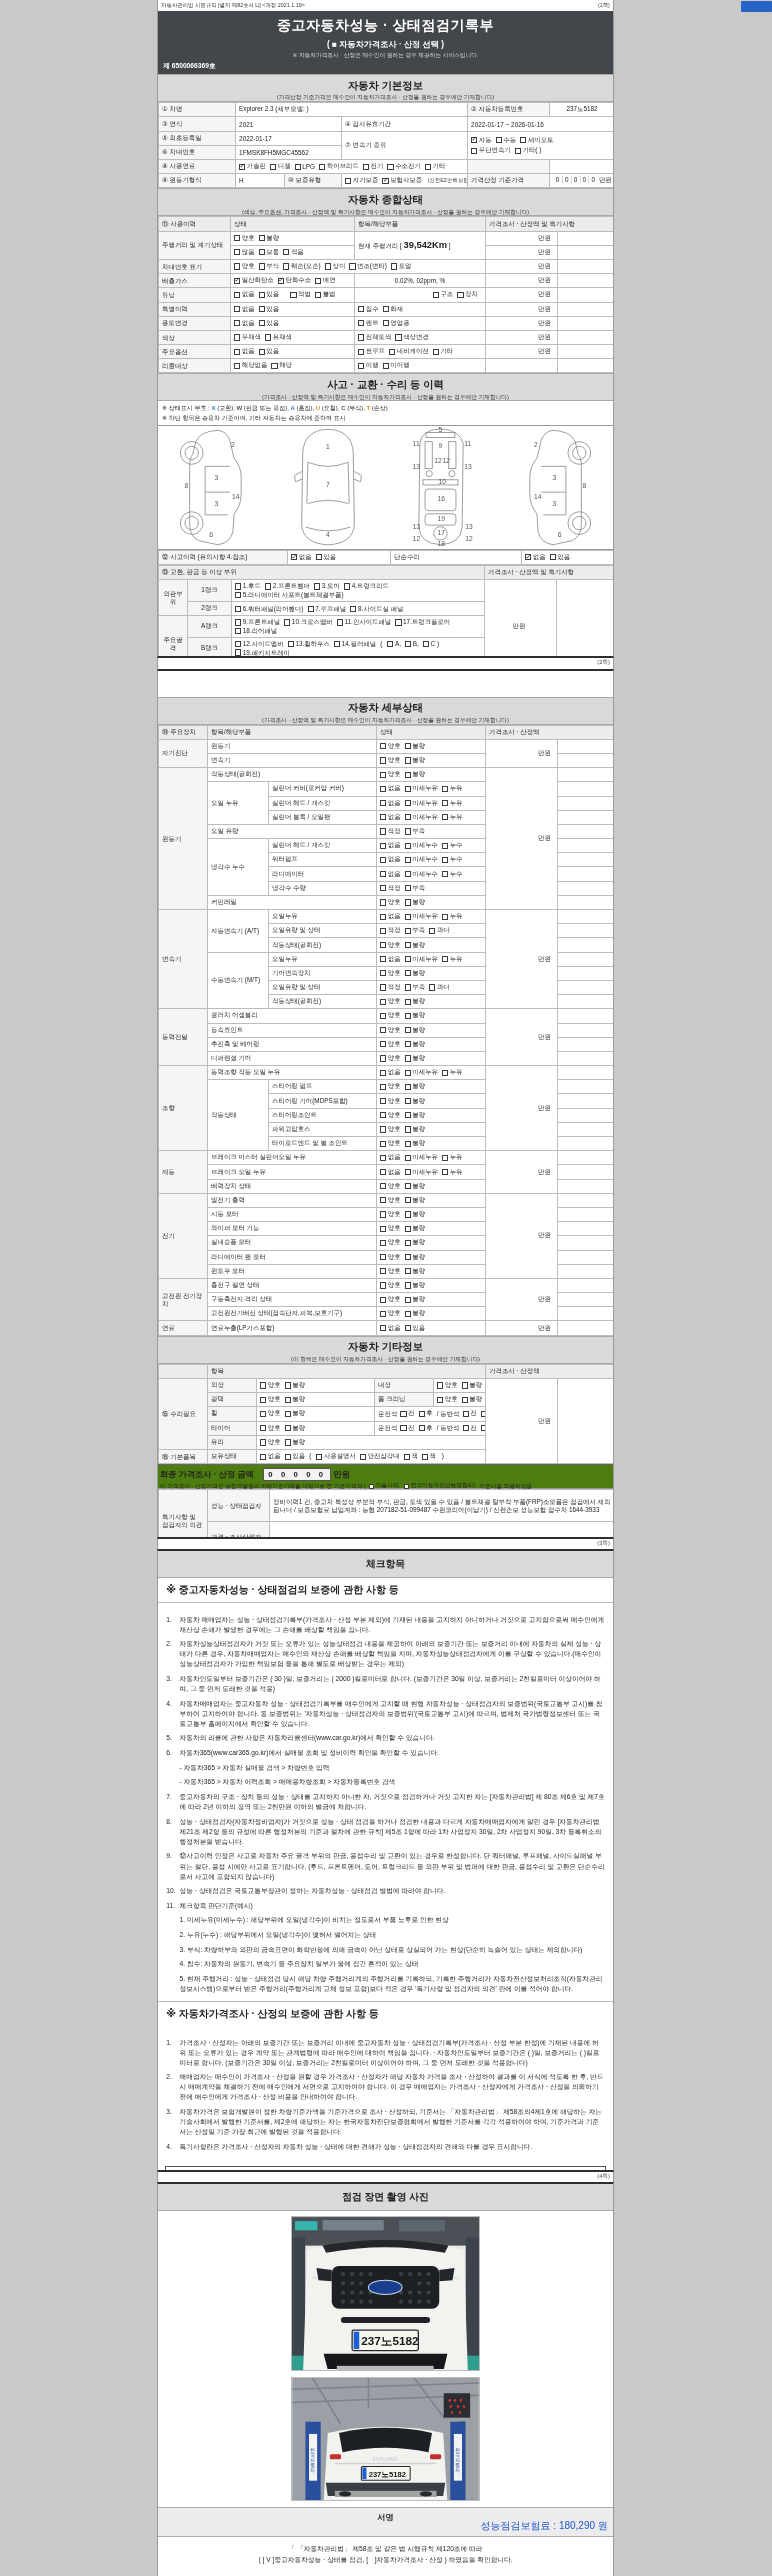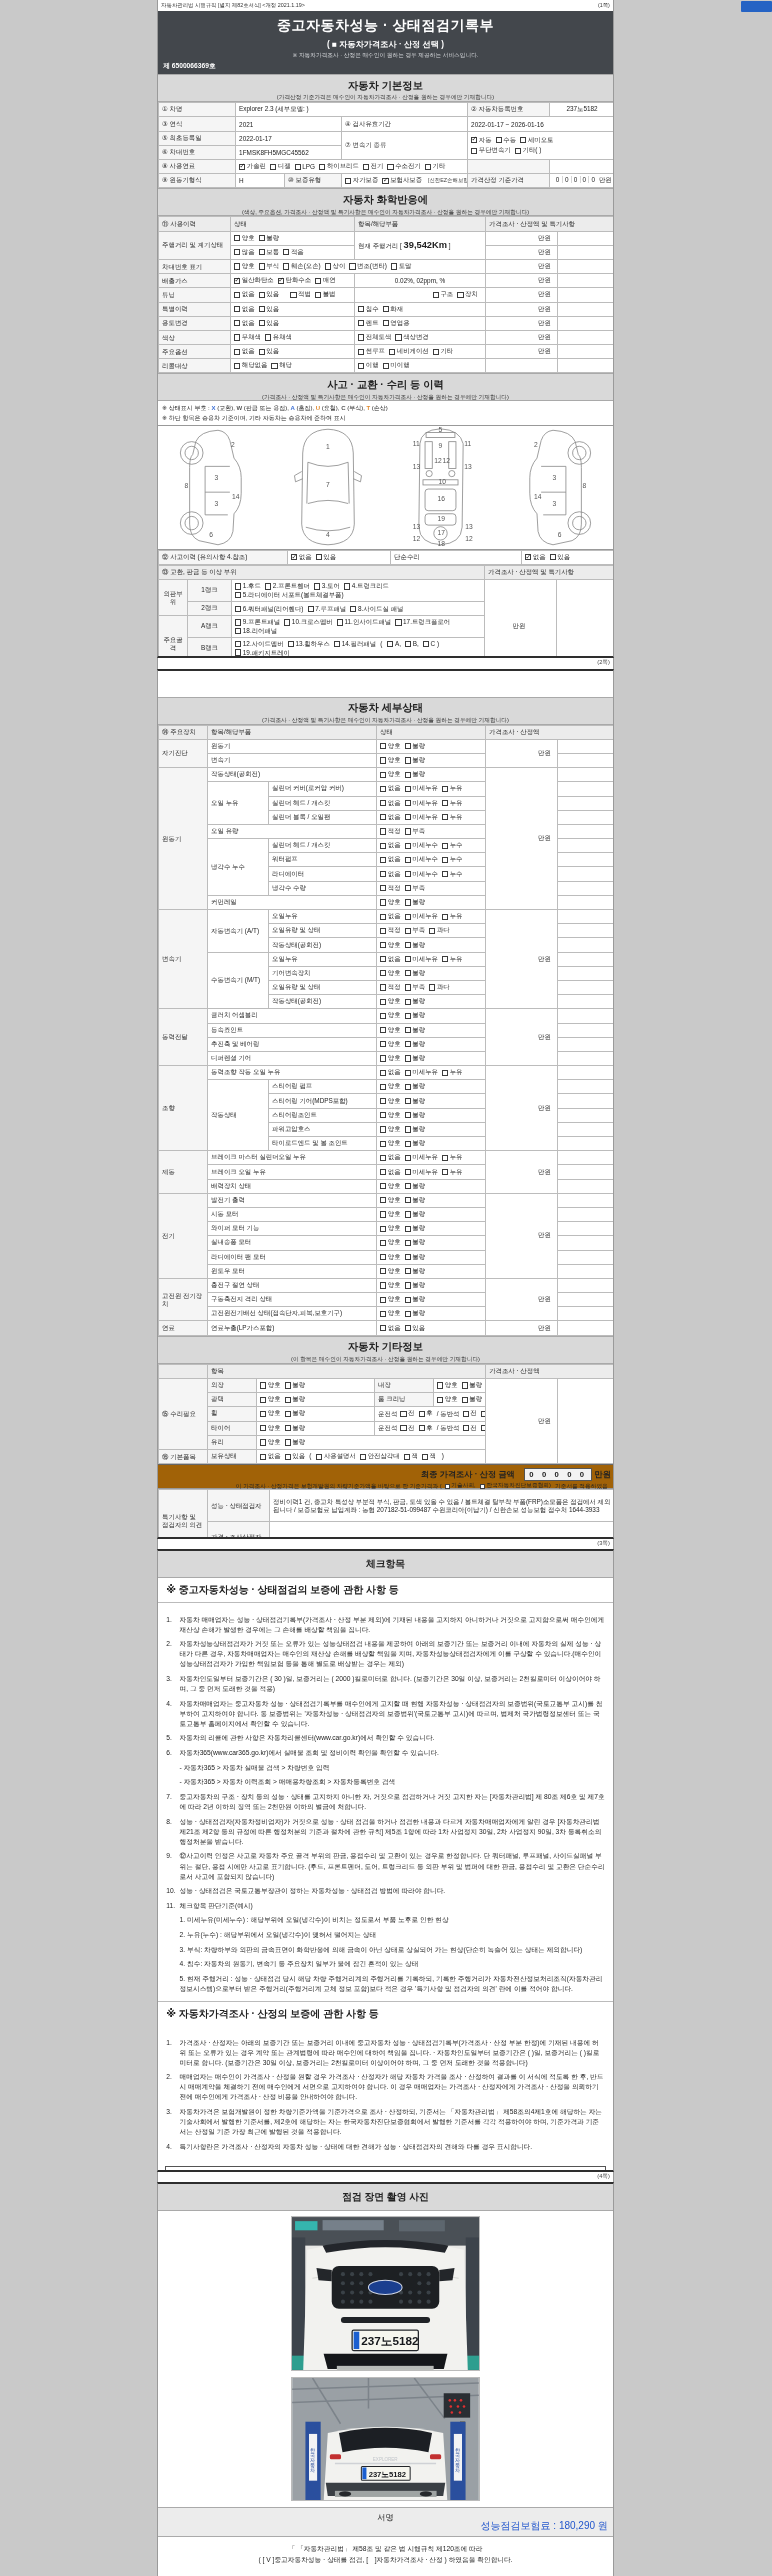--- a/index.html
+++ b/index.html
@@ -56,24 +56,24 @@
   .nitem{display:flex;margin-bottom:4.6px}
   .nnum{width:13.4px;flex:none}
   .ntext{white-space:normal;flex:1}
   .nsub{margin-top:1px}
   
   .price-box{margin:7.2px 7.2px 0;border:1px solid #555;padding:0 7.2px 6.2px;position:relative}
   .pb-title{width:216px;margin:6.2px auto 5.2px;border:1px solid #555;text-align:center;font-size:9.3px;font-weight:bold;padding:5.2px 0}
   
   .photo{display:block;margin:5.2px auto 0;border:0.5px solid #bbb}
   .sign-band{background:#ececec;border-top:0.5px solid #aaa;border-bottom:0.5px solid #aaa;margin-top:6.2px;padding:4.1px 7.2px;height:30px;position:relative}
-  .sign-title{text-align:center;font-size:8.2px;font-weight:normal}
+  .sign-title{text-align:center;font-size:8.2px;font-weight:bold}
   .sign-ins{position:absolute;right:5.2px;bottom:3.1px;color:#2256cc;font-size:10px}
   .confirm{text-align:center;font-size:6.7px;margin-top:6.2px;line-height:1.7}
-  .fp-band{background:#a16207;border-top:1px solid #666;border-bottom:0.5px solid #999;text-align:right;padding:3.1px 2.1px;height:25px}
+  .fp-band{background:#4d7c0f;border-top:1px solid #666;border-bottom:0.5px solid #999;text-align:left;padding:3.1px 2.1px;height:25px}
   .fp-line{font-size:8.2px;font-weight:bold}
   .fp-note{font-size:5.7px;margin-top:1px}
   .fp-note .cb{width:5.2px;height:5.2px;border-width:0.8px}
 </style>
 </head>
 <body>
 
 <div class="canvas">
   <div class="top-badge"></div>
 
@@ -190,21 +190,21 @@
           </td>
           <td class="lbl">가격산정 기준가격</td>
           <td class="ctr">
             <span class="digits" id="base-digits"><i>0</i><i>0</i><i>0</i><i>0</i><i>0</i></span> <span>만원</span>
           </td>
         </tr>
       </tbody>
         </table>
 
       <div class="sec-title">
-        <div class="t">자동차 화학반응에</div>
+        <div class="t">자동차 종합상태</div>
         <div class="n">(색상, 주요옵션, 가격조사 · 산정액 및 특기사항은 매수인이 자동차가격조사 · 산정을 원하는 경우에만 기재합니다)</div>
       </div>
 
       <table>
         <colgroup>
             <col style="width:72px">
             <col style="width:124px">
             <col style="width:131px">
             <col style="width:72px">
             <col style="width:57px">

